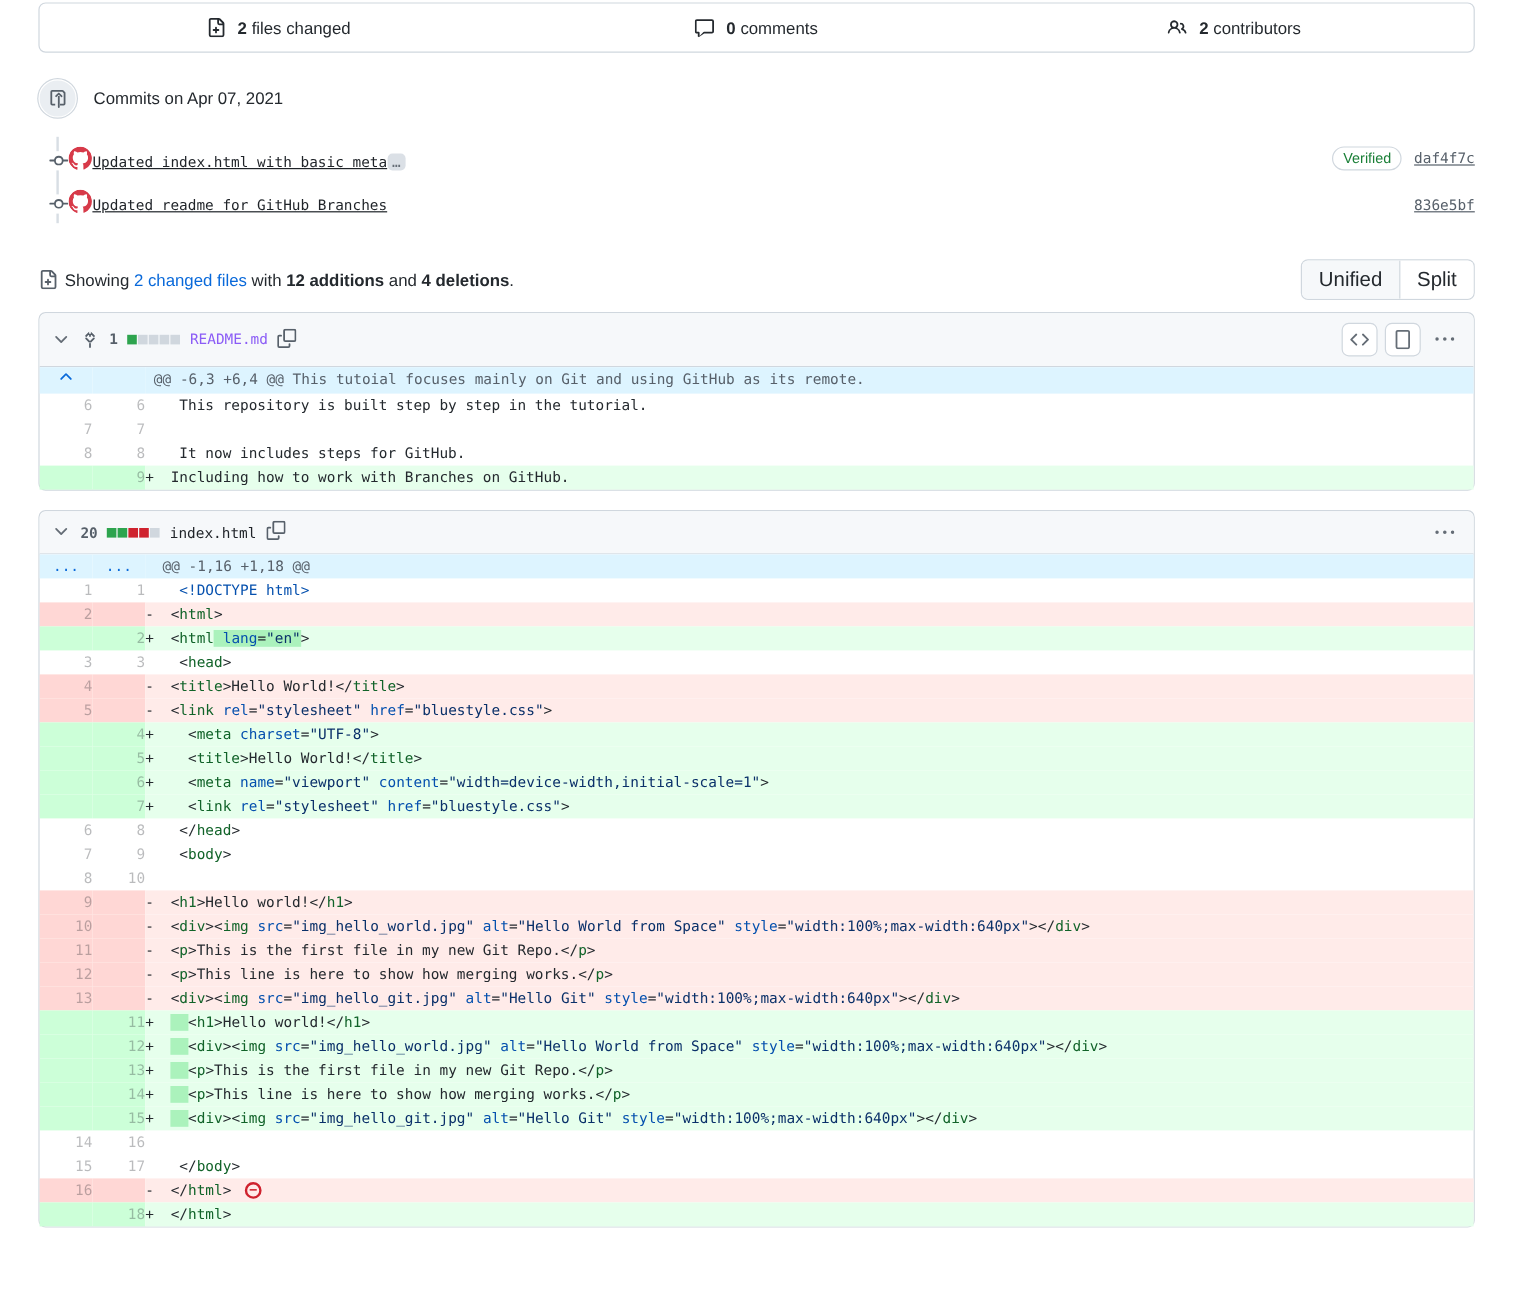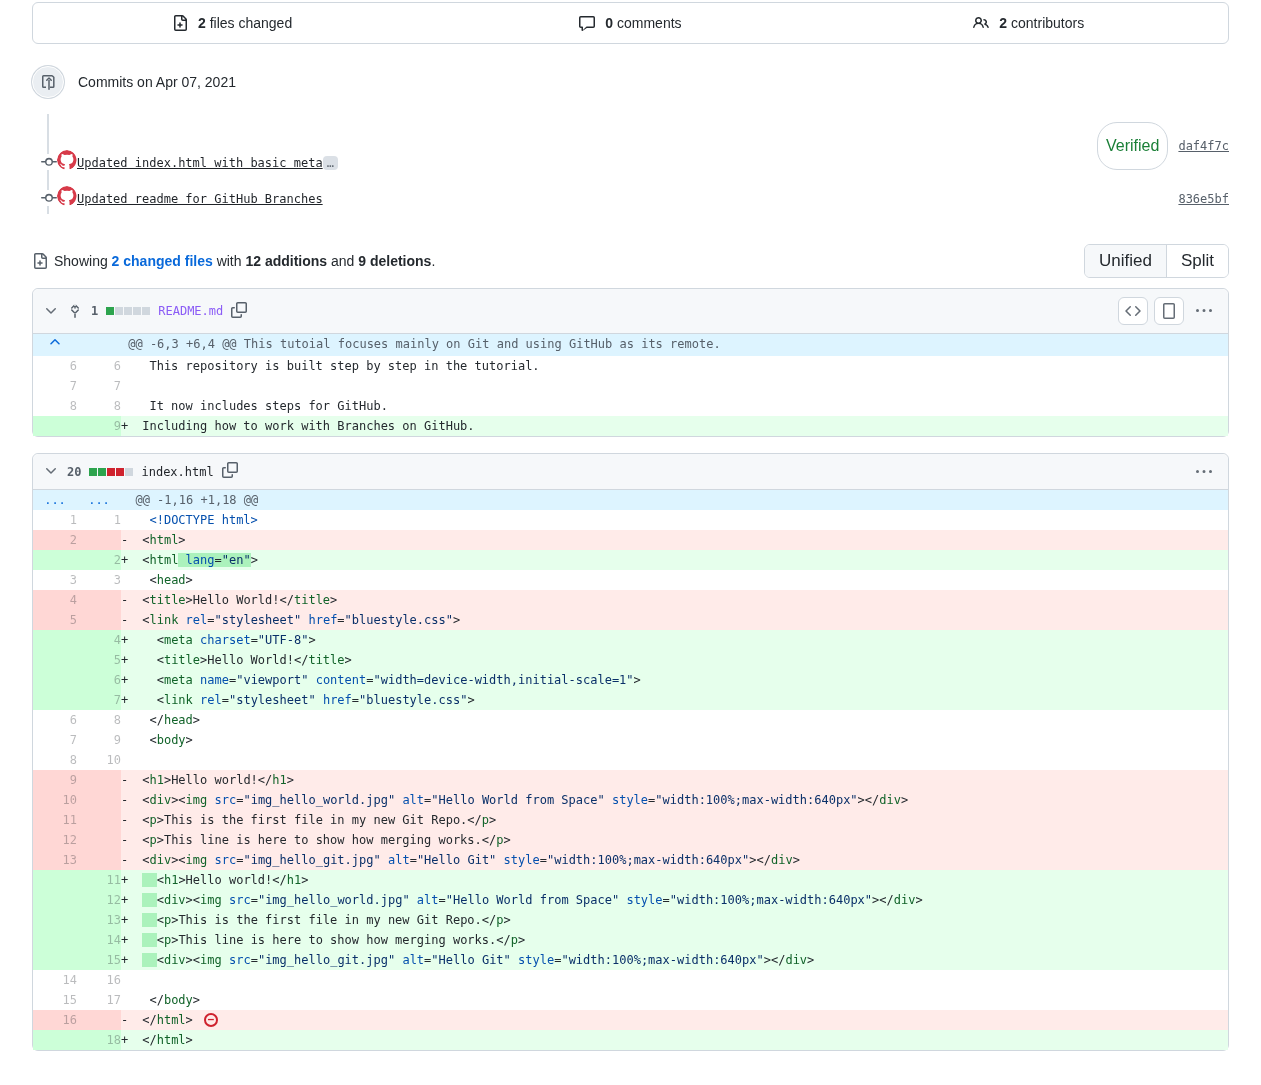--- a/index.html
+++ b/index.html
@@ -29,21 +29,21 @@
 .timeline{position:relative;margin-bottom:30px}
 .tl-head{display:flex;align-items:center;gap:14px;margin-bottom:16px}
 .tl-head .badge{width:32px;height:32px;border-radius:50%;background:#eaeef2;border:1px solid #fff;box-shadow:0 0 0 1px var(--border);display:flex;align-items:center;justify-content:center}
 .tl-body{margin-left:15px;border-left:2px solid #d8dee4}
 .commit{display:flex;align-items:flex-end;padding:8px 0 8px 0;position:relative;margin-left:-8px}
 .commit .dot{background:#fff;width:16px;height:16px;display:flex;align-items:center;justify-content:center;margin-left:0}
 .avatar{width:20px;height:20px;border-radius:50%;display:inline-block;overflow:hidden}
 .commit-msg{font-family:var(--mono);font-size:12px;color:#1f2328}
 .more-btn{background:#dbe0e6;border-radius:4px;font-size:12px;font-family:var(--mono);padding:0 4px;color:#656d76}
 .commit-right{margin-left:auto;display:flex;align-items:center;gap:10px}
-.verified{border:1px solid #d0d7de;color:#1a7f37;border-radius:20px;padding:14px 8px;font-size:16px}
+.verified{border:1px solid #d0d7de;color:#1a7f37;border-radius:20px;padding:2px 8px;font-size:12px}
 .sha{font-family:var(--mono);font-size:12px;color:var(--muted)}
 
 
 .summary-row{display:flex;align-items:center;margin-bottom:10px}
 .summary-row .left{display:flex;align-items:center;gap:6px}
 .btn-group{margin-left:auto;display:flex;border:1px solid var(--border);border-radius:6px;overflow:hidden}
 .btn-group button{background:#fff;border:none;padding:6px 14px;font-size:17px;color:var(--text)}
 .btn-group button.sel{background:#f6f8fa}
 .btn-group button + button{border-left:1px solid var(--border)}
 
@@ -160,21 +160,21 @@
       </div>
     </div>
 </div>
 
 <div class="summary-row">
   <div class="left">
     <svg class="icon" width="16" height="16" viewBox="0 0 16 16" fill="#57606a">
         <path d="M2 1.75C2 .78 2.78 0 3.75 0h6.586c.464 0 .909.184 1.237.513l2.914 2.914c.329.328.513.773.513 1.237v9.586A1.75 1.75 0 0113.25 16h-9.5A1.75 1.75 0 012 14.25zm1.75-.25a.25.25 0 00-.25.25v12.5c0 .138.112.25.25.25h9.5a.25.25 0 00.25-.25V6h-2.75A1.75 1.75 0 019 4.25V1.5zm6.75.062V4.25c0 .138.112.25.25.25h2.688zM8 7.25a.75.75 0 01.75.75v1.25H10a.75.75 0 010 1.5H8.75V12a.75.75 0 01-1.5 0v-1.25H6a.75.75 0 010-1.5h1.25V8A.75.75 0 018 7.25z"></path>
       </svg>
     <span>
-      <span>Showing </span><a href="#" style="color:var(--link);font-weight:700;text-decoration:none">2 changed files</a><span> with </span><b>12 additions</b><span> and </span><b>9 deletions</b>.
+      <span>Showing </span><a href="#" style="color:var(--link);font-weight:400;text-decoration:none">2 changed files</a><span> with </span><b>12 additions</b><span> and </span><b>4 deletions</b>.
     </span>
   </div>
   <div class="btn-group">
     <button class="sel">Unified</button>
     <button>Split</button>
   </div>
 </div>
 
 <div id="files">
     <div class="file">

